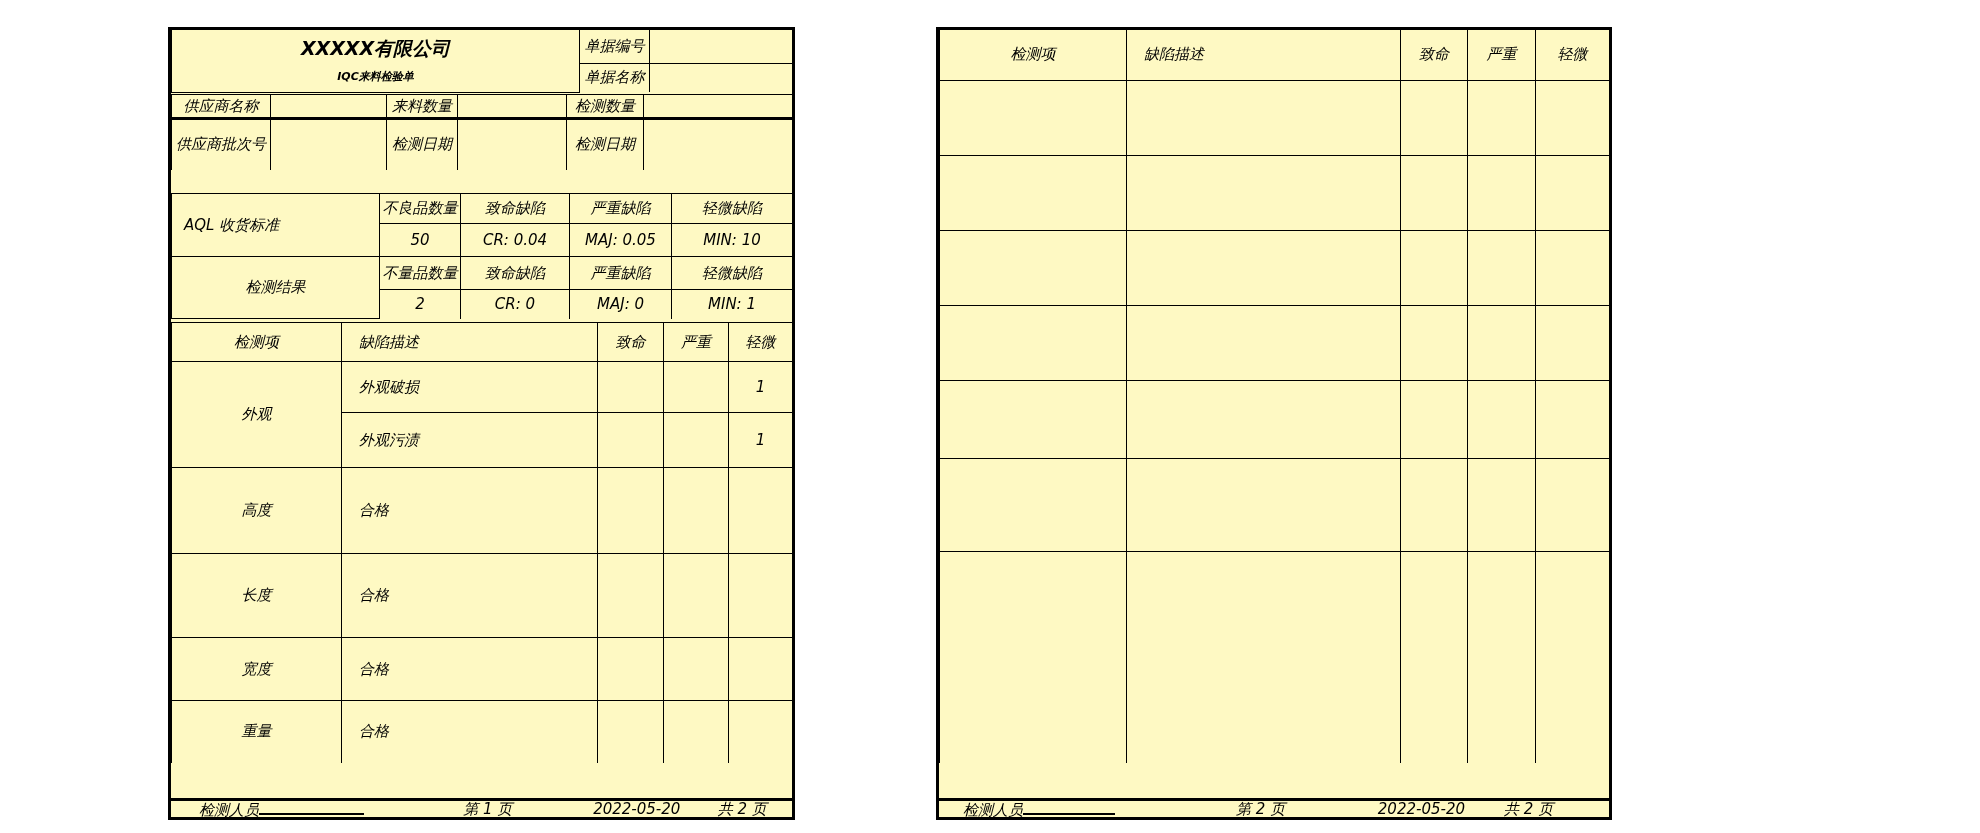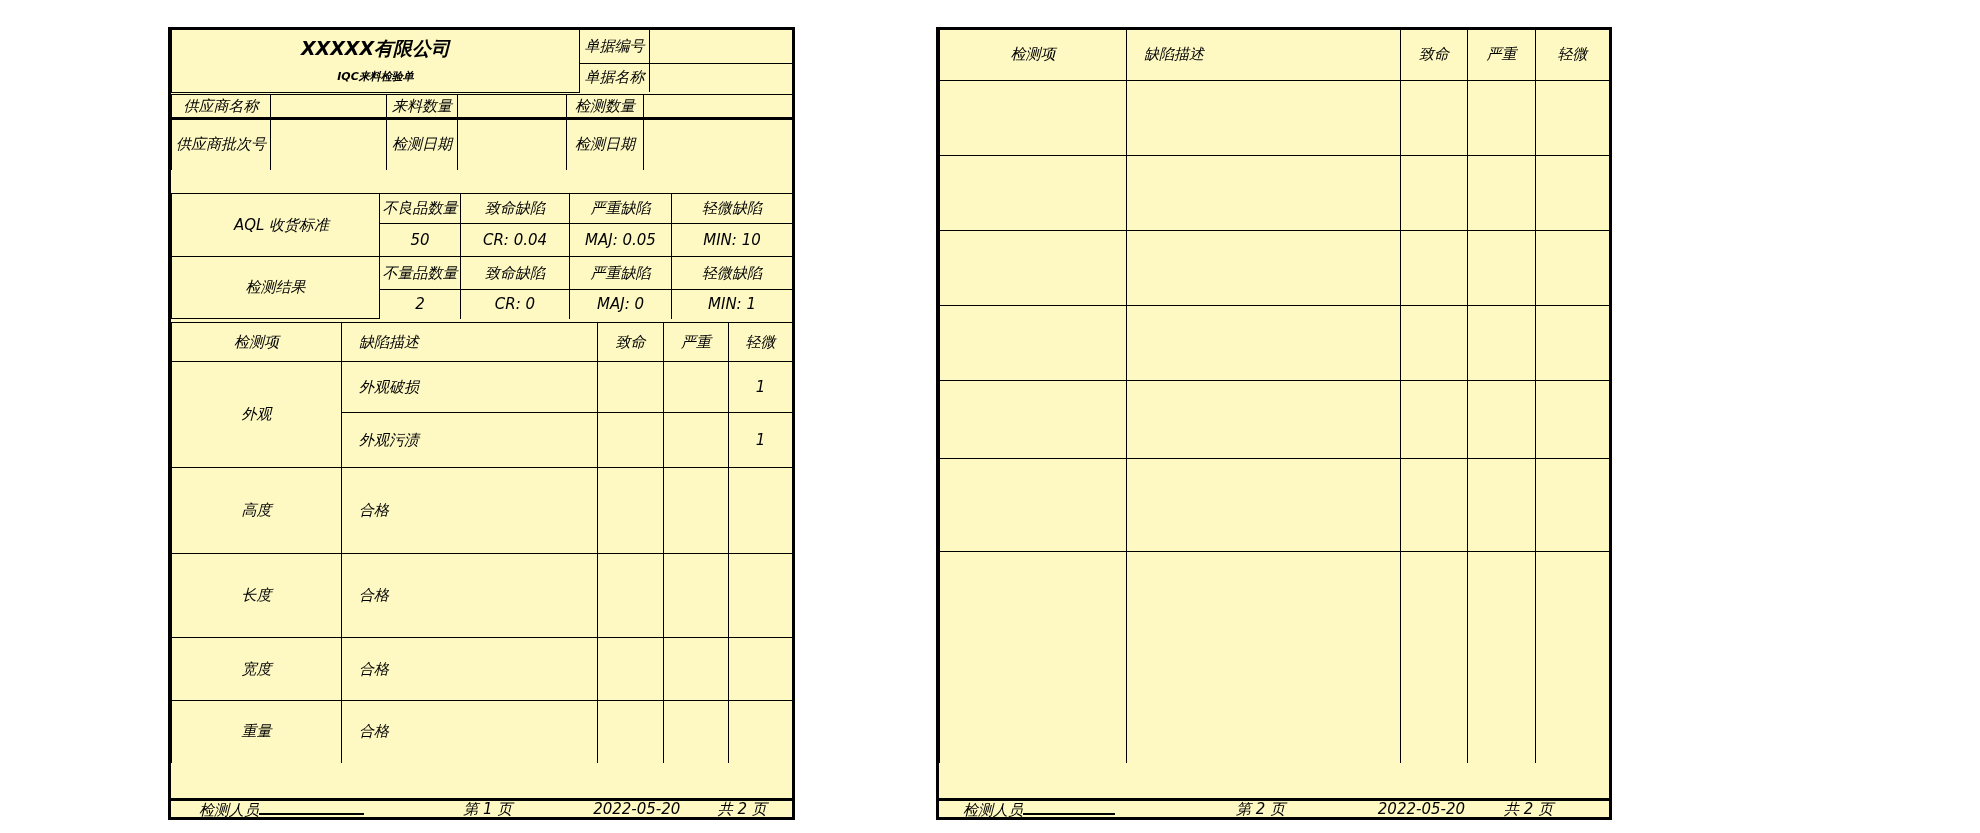--- a/index.html
+++ b/index.html
@@ -10,21 +10,21 @@
   .page{position:absolute;top:27px;height:793px;border:3px solid #000;background:#fef9c3;box-sizing:border-box;font-style:italic;}
   #page-1{left:168px;width:627px;}
   #page-2{left:936px;width:676px;}
   .sec{position:absolute;left:0;right:0;}
   table{border-collapse:collapse;table-layout:fixed;width:100%;}
   td{border:1px solid #000;padding:0;font-size:15px;vertical-align:middle;overflow:hidden;
      text-align:center;line-height:1.25;}
   .sec table tr:last-child td{border-bottom:none;}
   .top-sec table tr:first-child td{border-top:none;}
   td.desc{text-align:left;padding-left:17px;}
-  td.aql-label{text-align:center;padding-left:12px;}
+  td.aql-label{text-align:left;padding-left:12px;}
   
   .title-cell{display:flex;flex-direction:column;justify-content:center;align-items:center;height:100%;}
   .company{font-size:19px;font-weight:bold;line-height:32px;}
   .form-title{font-size:11px;font-weight:bold;line-height:26px;}
   tr.thick-b td{border-bottom:3px solid #000;}
   
   .footer{position:absolute;left:0;right:0;top:740px;bottom:0;border-top:3px solid #000;font-size:15px;margin-top:28px;}
   .footer .item{position:absolute;top:50%;transform:translateY(-50%);white-space:nowrap;}
   .footer .insp{left:28px;}
   .footer .center{transform:translate(-50%,-50%);}

